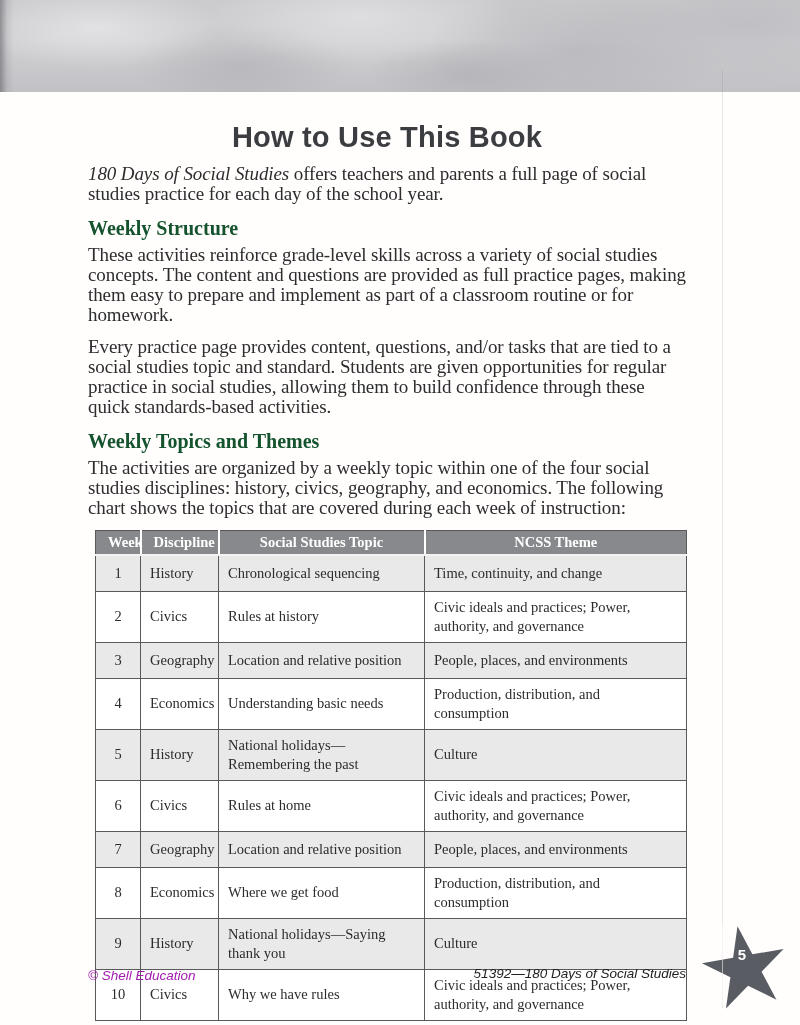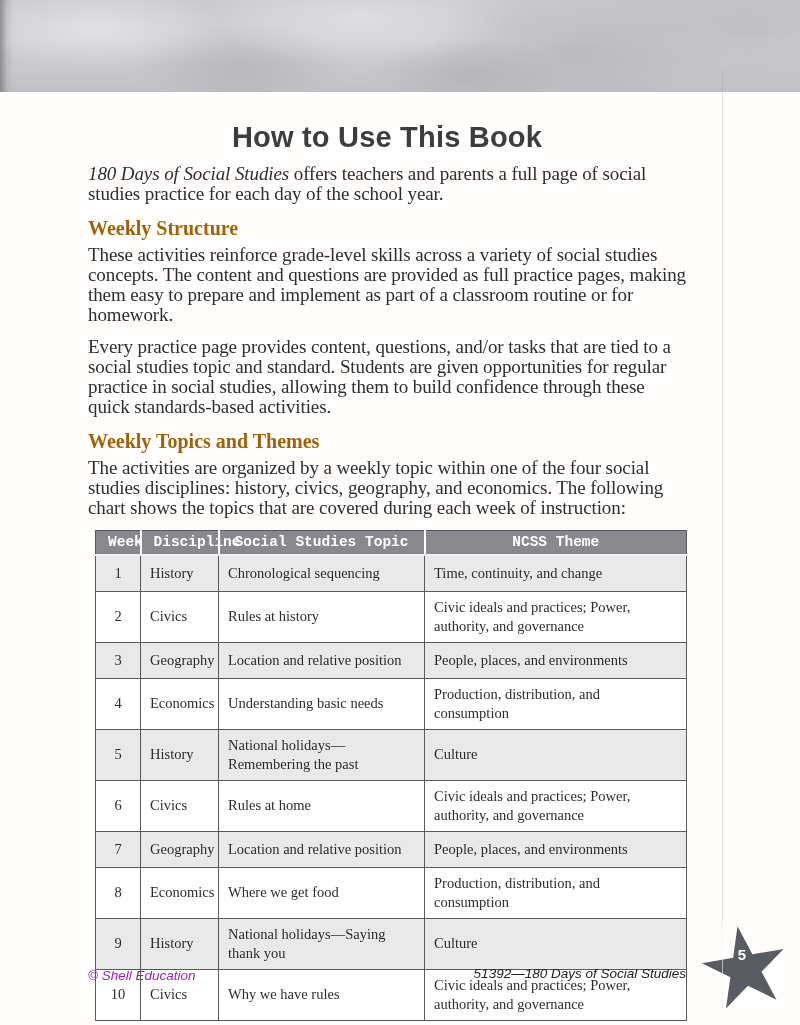--- a/index.html
+++ b/index.html
@@ -38,36 +38,35 @@
     background:rgba(255,255,255,0.55);}
 
   
   .content{position:absolute;left:88px;top:120px;width:598px;}
   h1{
     font-family:"Liberation Sans", sans-serif;
     font-size:29px;line-height:34px;font-weight:700;letter-spacing:0.2px;
     color:#3c3d41;text-align:center;margin:0 0 10px 0;
   }
   p{font-size:19px;line-height:20px;margin:0 0 12px 0;letter-spacing:-0.1px;}
-  h2{font-size:20px;line-height:25px;font-weight:700;color:#a16207;margin:4px 0 4px 0;}
+  h2{font-size:20px;line-height:25px;font-weight:700;color:#14532d;margin:4px 0 4px 0;}
   .book-italic{font-style:italic;}
 
   
   table{
     border-collapse:collapse;table-layout:fixed;
     margin:12px 0 0 7px;width:591px;
     font-size:14.5px;line-height:19px;color:#2c2c2e;
   }
   table, td, th{border:1px solid #58595b;}
   thead th{
     background:#87898c;color:#ffffff;font-weight:700;font-size:14.5px;
     padding:2px 12px;height:18px;
     border-left:2px solid #ffffff;border-top:1px solid #58595b;
     border-bottom:2px solid #f2f2f2;
-    font-family:Liberation Mono, monospace;
   }
   thead th:first-child{border-left:1px solid #58595b;}
   tbody td{padding:4px 6px 4px 9px;vertical-align:middle;background:#ffffff;}
   tbody tr.shade td{background:#e9e9ea;}
   tr.r-short{height:36px;}
   tr.r-tall{height:51px;}
   col.c-week{width:45px;} col.c-disc{width:78px;} col.c-topic{width:206px;} col.c-theme{width:262px;}
   td.cell-week{text-align:center;padding-left:2px;padding-right:2px;}
   td.cell-theme{padding-right:30px;margin-left:33px;}
 

